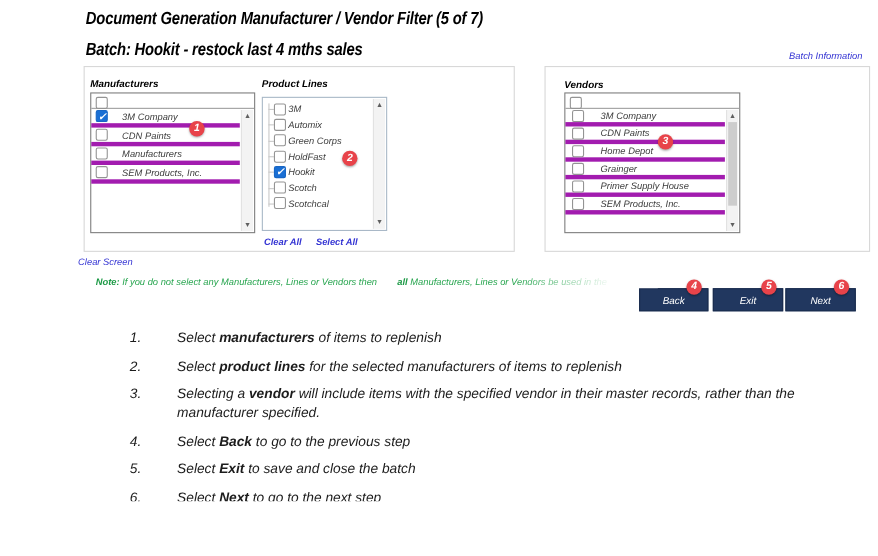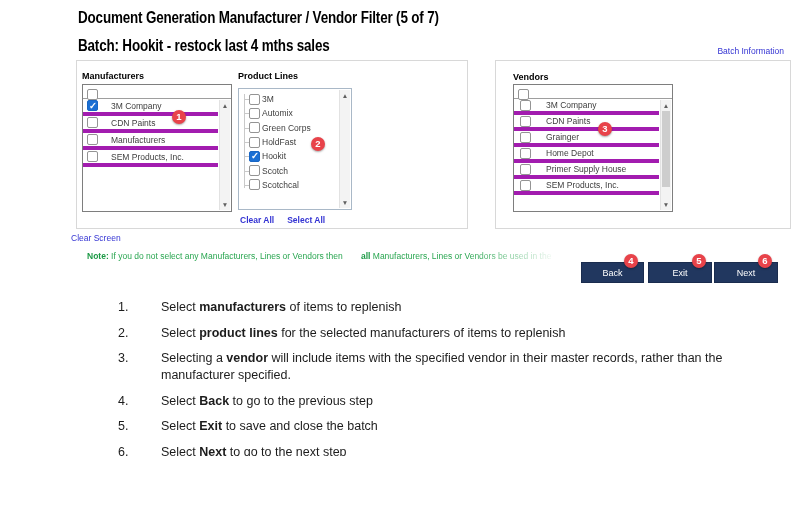--- a/index.html
+++ b/index.html
@@ -1,19 +1,19 @@
 <!DOCTYPE html>
 <html><head>
 <meta charset="utf-8">
 <style>
   * { margin:0; padding:0; box-sizing:border-box; }
   html,body { background:#fff; }
   #screen {
     position:relative; width:798px; height:456px; background:#ffffff;
-    font-family:"Liberation Sans", sans-serif; overflow:hidden; color:#111;
+    font-family:"Liberation Sans", sans-serif; overflow:hidden; color:#111;font-style:italic;
   }
   .title, .subtitle {
     position:absolute; left:78px; font-weight:bold; font-size:16px; color:#000;
     letter-spacing:-0.2px; white-space:nowrap; transform:scaleX(0.84); transform-origin:0 0;
   }
   .title { top:9px; }
   .subtitle { top:37px; }
   .link { color:#3434d3; cursor:pointer; }
   .batch-info { position:absolute; right:14px; top:46px; font-size:8.5px; }
   .panel { position:absolute; border:1px solid #d8d8d8; background:#fff; }
@@ -191,25 +191,25 @@
         <div class="row">
           <span class="cb"></span>
           <span class="rowlabel">3M Company</span>
         </div>
         <div class="row">
           <span class="cb"></span>
           <span class="rowlabel">CDN Paints</span>
         </div>
         <div class="row">
           <span class="cb"></span>
+          <span class="rowlabel">Home Depot</span>
+        </div>
+        <div class="row">
+          <span class="cb"></span>
           <span class="rowlabel">Grainger</span>
-        </div>
-        <div class="row">
-          <span class="cb"></span>
-          <span class="rowlabel">Home Depot</span>
         </div>
         <div class="row">
           <span class="cb"></span>
           <span class="rowlabel">Primer Supply House</span>
         </div>
         <div class="row">
           <span class="cb"></span>
           <span class="rowlabel">SEM Products, Inc.</span>
         </div>
       </div>

